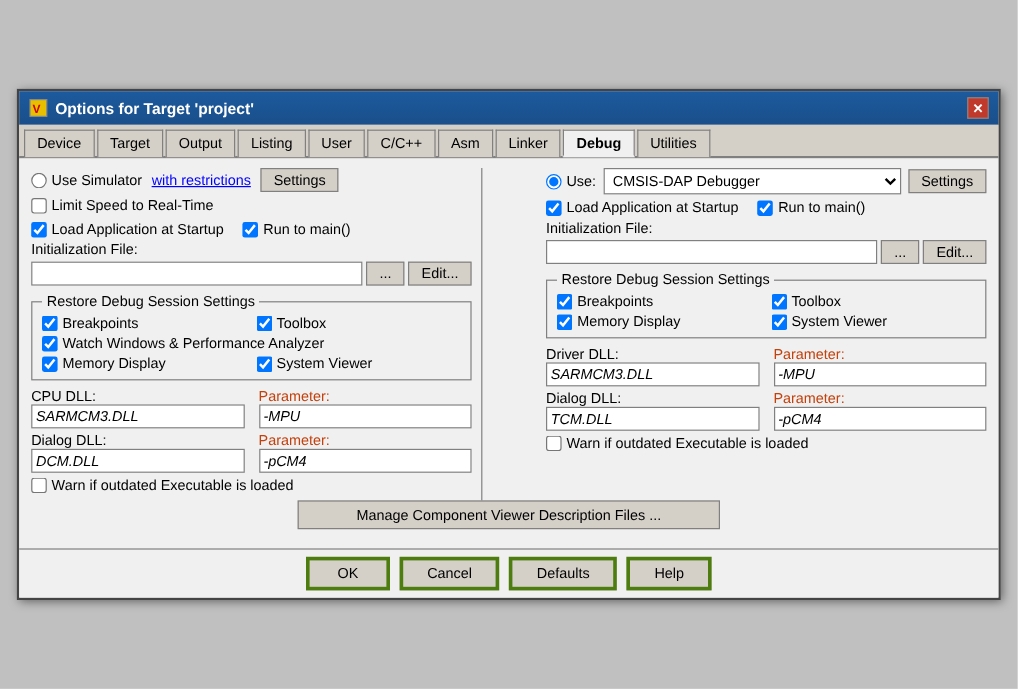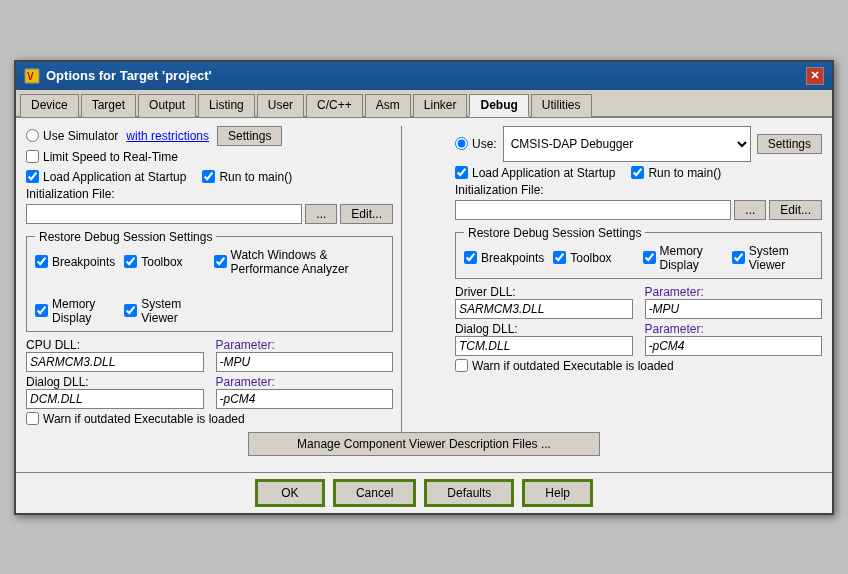--- a/index.html
+++ b/index.html
@@ -131,36 +131,36 @@
       margin-top: 4px;
       margin-bottom: 6px;
     }
     .fieldset-legend {
       font-size: 12px;
       padding: 0 4px;
       color: #000;
     }
     .checkbox-grid {
       display: grid;
-      grid-template-columns: 1fr 1fr 1fr 1fr;
-      gap: 21px 8px;
+      grid-template-columns: 1fr 1fr;
+      gap: 3px 8px;
     }
     .dll-row {
       display: flex;
       gap: 12px;
       margin-bottom: 3px;
     }
     .dll-label {
       font-size: 12px;
       color: #000;
       min-width: 80px;
     }
     .dll-param-label {
       font-size: 12px;
-      color: #4c1d95;
+      color: #c2410c;
     }
     .dll-input {
       width: 100%;
       height: 20px;
       border: 1px solid #808080;
       background: white;
       padding: 1px 3px;
       font-size: 12px;
       font-style: italic;
     }
@@ -218,21 +218,21 @@
       min-width: 70px;
     }
     .use-row {
       display: flex;
       align-items: center;
       gap: 6px;
       margin-bottom: 4px;
     }
     .combo-select {
       flex: 1;
-      height: 36px;
+      height: 22px;
       border: 1px solid #808080;
       background: white;
       font-size: 12px;
       padding: 1px 3px;
     }
     .left-panel {
       border-right: 1px solid #808080;
       padding-right: 8px;
     }
     .right-panel {

